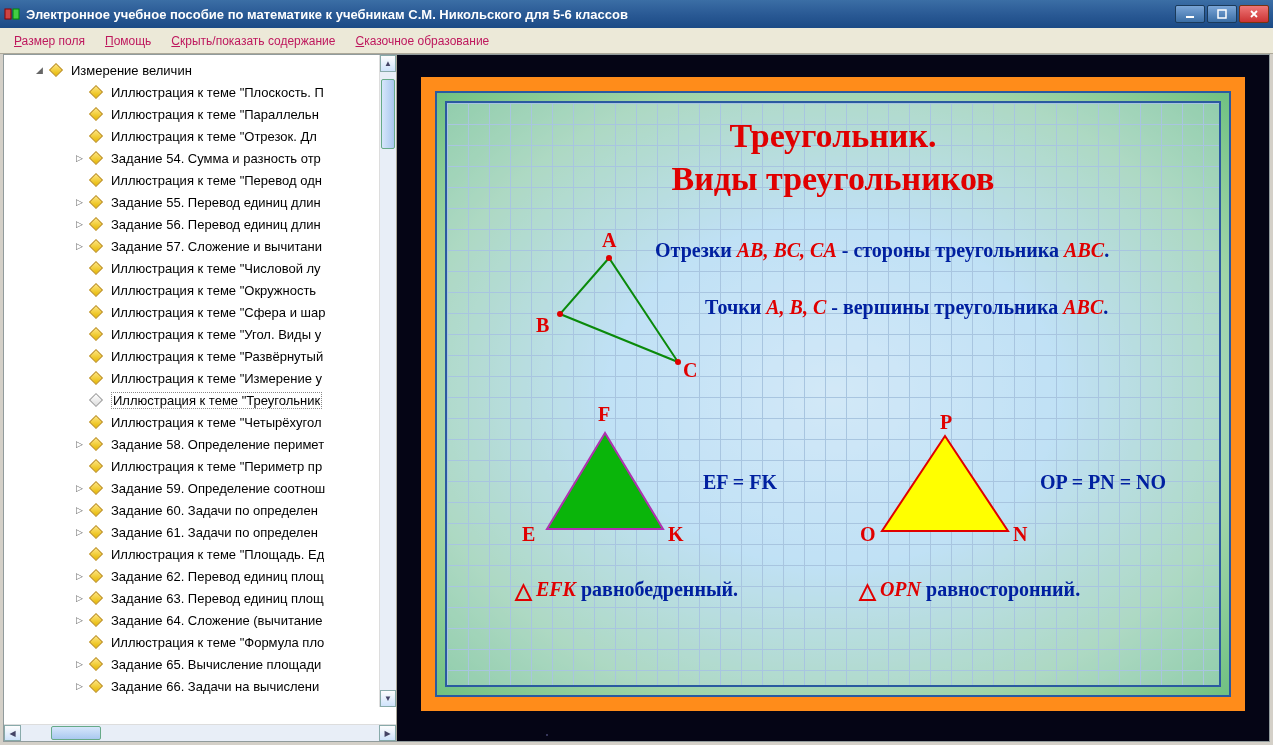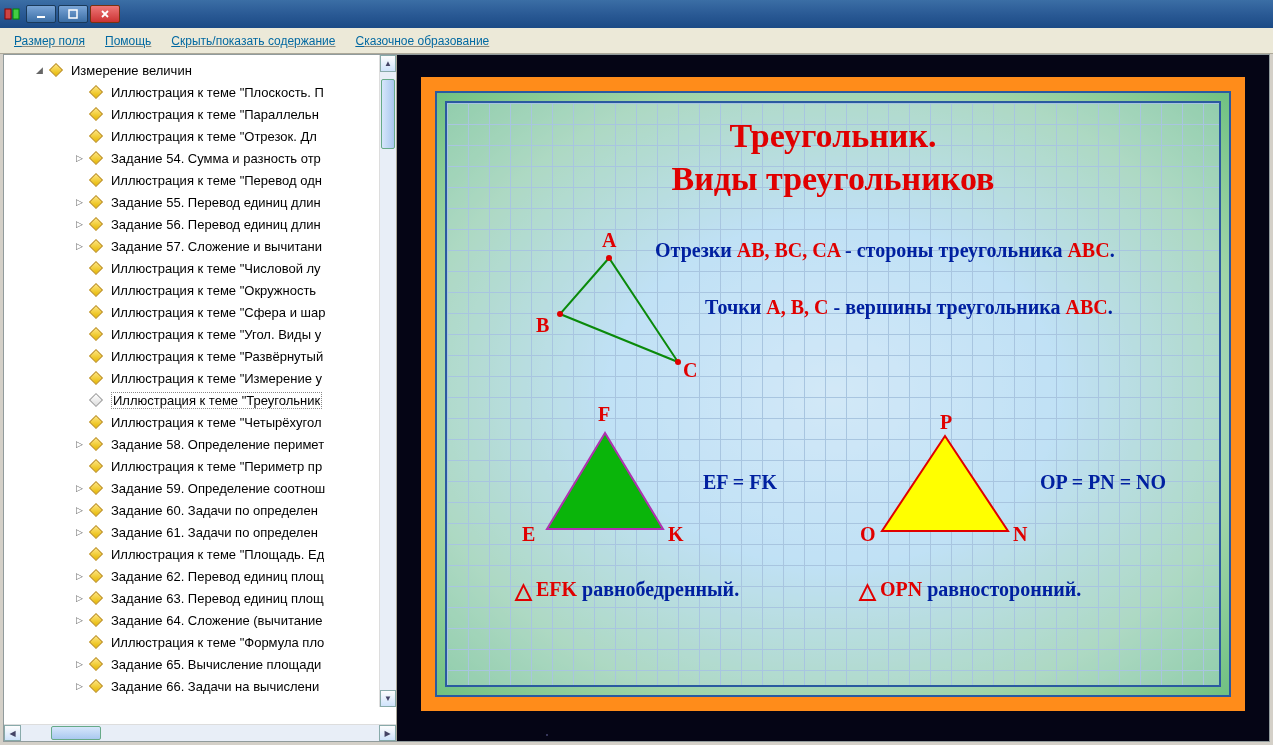--- a/index.html
+++ b/index.html
@@ -10,21 +10,21 @@
 .titlebar .icon { width: 16px; height: 16px; margin-right: 6px; display: inline-flex; align-items: center; justify-content: center; }
 .titlebar .title { flex: 1; font-size: 13px; }
 .winbtns { display: flex; gap: 2px; }
 .winbtn { width: 30px; height: 18px; border-radius: 2px; display: flex; align-items: center; justify-content: center; font-size: 10px; cursor: pointer; }
 .winbtn.min, .winbtn.max { background: linear-gradient(to bottom, #7aa5d7, #3b6ea5); border: 1px solid #1a3a5a; }
 .winbtn.close { background: linear-gradient(to bottom, #e77, #c33); border: 1px solid #731; }
 .winbtn svg { width: 12px; height: 10px; }
 
 
 .menubar { height: 26px; background: #ece9d8; border-bottom: 1px solid #aca899; display: flex; align-items: center; padding: 0 6px; gap: 4px; }
-.menuitem { padding: 3px 8px; cursor: pointer; text-decoration: underline; text-decoration-color: rgba(0,0,0,0.4); color: #0369a1; }
+.menuitem { padding: 3px 8px; cursor: pointer; text-decoration-color: rgba(0,0,0,0.4); color: #be185d; }
 .menuitem:first-letter { text-decoration: underline; }
 
 
 .mainarea { position: absolute; top: 54px; bottom: 3px; left: 3px; right: 3px; border: 1px solid #919b9c; display: flex; background: #fff; }
 
 
 .treepanel { width: 393px; background: #fff; border-right: 1px solid #aca899; display: flex; flex-direction: column; position: relative; }
 .treewrap { flex: 1; overflow: hidden; position: relative; }
 .tree { padding: 4px 0; font-size: 13px; color: #000; }
 .treerow { display: flex; align-items: center; height: 22px; padding-left: 48px; white-space: nowrap; overflow: hidden; cursor: pointer; }
@@ -65,34 +65,35 @@
 }
 .gridbg { position: absolute; inset: 10px; 
   background-image: linear-gradient(#a8c5e0 1px, transparent 1px), linear-gradient(90deg, #a8c5e0 1px, transparent 1px);
   background-size: 21px 21px;
   background-color: rgba(200,225,245,0.35);
   border: 2px solid #2a5aa0;
 }
 .slide { position: absolute; inset: 10px; font-family: "Times New Roman", serif; }
 .slide h1 { text-align: center; font-size: 34px; color: #e00000; font-weight: bold; margin-top: 14px; line-height: 1.25; }
 .desc { position: absolute; font-size: 20px; font-weight: bold; color: #0020a0; }
-.desc .red { color: #e00000; }
+.desc .red { color: #e00000; font-style: italic; }
 .vtx { position: absolute; font-family: "Times New Roman", serif; font-size: 20px; font-weight: bold; color: #e00000; }
 .trisym { color: #e00000; font-size: 22px; vertical-align: -2px; margin-right: 4px; }
 </style>
 </head>
 <body>
 
 <div class="titlebar">
   <span class="icon">
     <svg viewBox="0 0 16 16">
         <rect x="1" y="3" width="6" height="10" fill="#c44" stroke="#800"></rect>
         <rect x="9" y="3" width="6" height="10" fill="#4c4" stroke="#080"></rect>
       </svg>
   </span>
+  <span class="title">Электронное учебное пособие по математике к учебникам С.М. Никольского для 5-6 классов</span>
   <div class="winbtns">
     <div class="winbtn min">
         <svg viewBox="0 0 12 10">
           <rect x="2" y="7" width="8" height="2" fill="#fff"></rect>
         </svg>
       </div>
     <div class="winbtn max">
         <svg viewBox="0 0 12 10">
           <rect x="2" y="1" width="8" height="8" fill="none" stroke="#fff" stroke-width="1.5"></rect>
         </svg>

